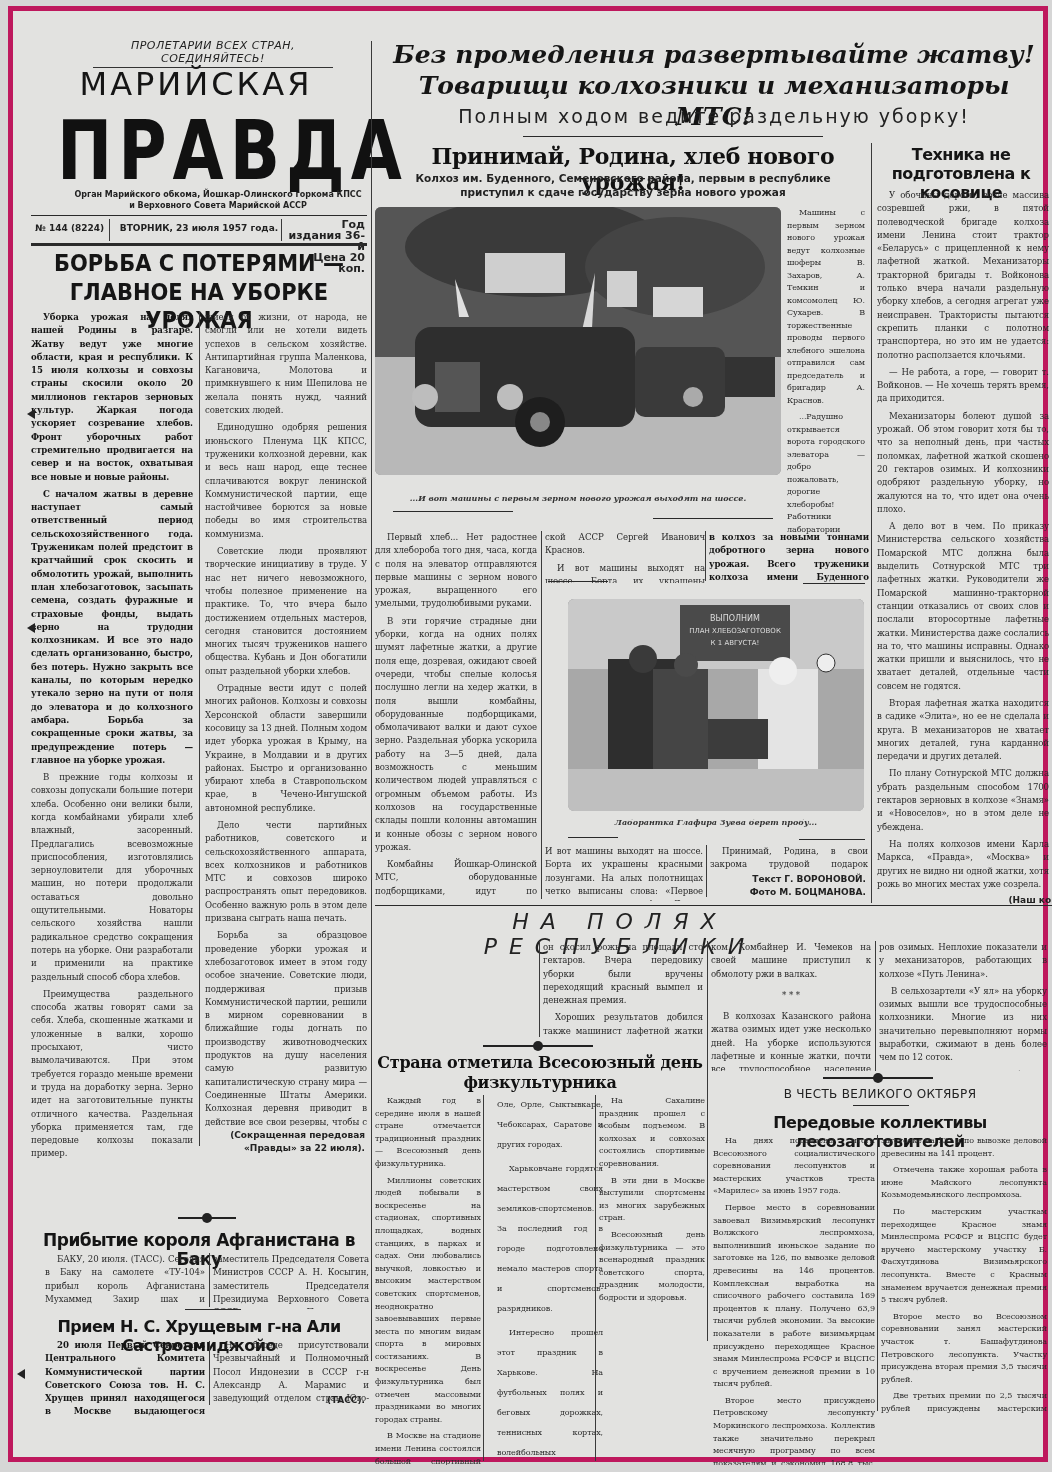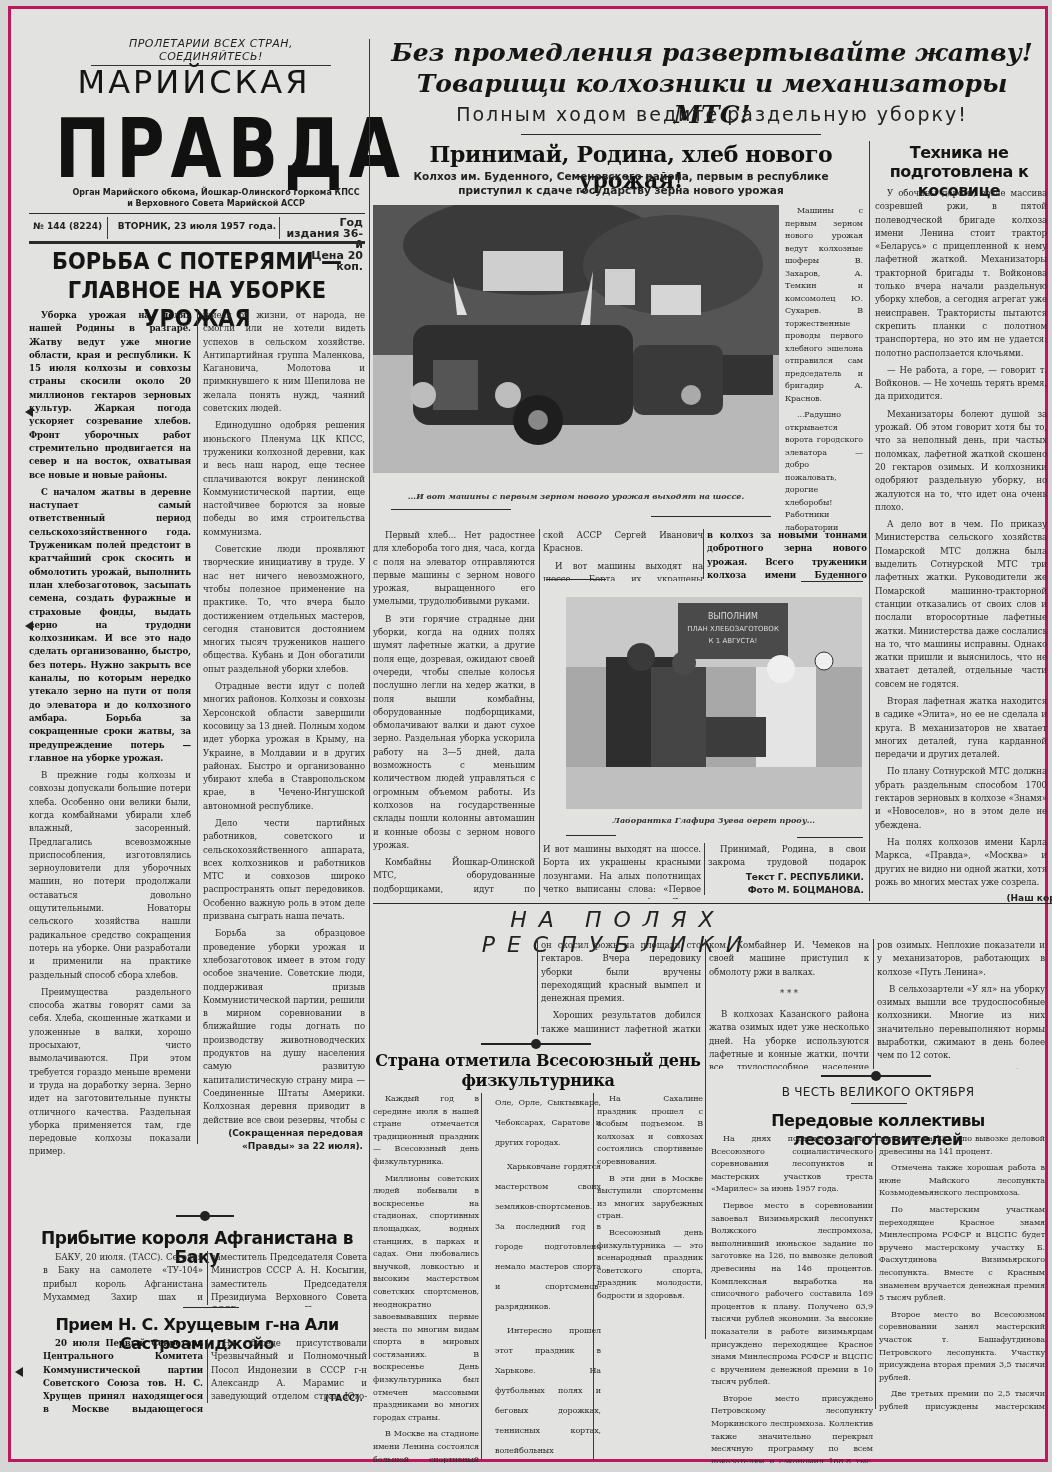--- a/index.html
+++ b/index.html
@@ -6,21 +6,21 @@
   html, body { width: 1052px; height: 1472px; overflow: hidden; }
   body {
     background: #d6d6d6;
     font-family: "DejaVu Serif", serif;
     color: #1c1c1c;
     position: relative;
   }
   .page {
     position: absolute; left: 8px; top: 6px; width: 1040px; height: 1456px;
     background: #e2e2e0;
-    border: 3px solid #be185d;
+    border: 5px solid #be185d;
   }
   .abs { position: absolute; }
   .txt {
     font-family: "DejaVu Serif", serif;
     font-size: 8.6px; line-height: 13.3px;
     text-align: justify; color: #2a2a2a;
     overflow: hidden; letter-spacing: -0.1px;
   }
   .txt p { text-indent: 12px; margin-bottom: 4px; }
   .bold { font-weight: bold; color: #141414; }
@@ -43,20 +43,21 @@
   .hl-cond { font-family: "DejaVu Sans", sans-serif; font-weight: bold; font-size: 16px; text-align: center; line-height: 19px; color:#151515; letter-spacing: -0.5px; }
   .subhead { font-family: "DejaVu Sans", sans-serif; font-weight: bold; font-size: 10.5px; text-align: center; line-height: 14px; color:#222; }
   .caption { font-family: "DejaVu Serif", serif; font-style: italic; font-weight: bold; font-size: 8px; text-align: center; color: #333; }
   .sign { font-family: "DejaVu Sans", sans-serif; font-weight: bold; font-size: 9px; text-align: right; color:#222; }
   .section-title { font-family: "DejaVu Sans", sans-serif; font-style: italic; font-size: 22px; letter-spacing: 12px; text-align: center; color: #222; }
   .rubric { font-family: "DejaVu Sans", sans-serif; font-size: 12px; text-align: center; letter-spacing: 0.3px; color:#222; }
 
   .photo {
     position: absolute; overflow: hidden;
     background: linear-gradient(180deg, #8a8a8a 0%, #5e5e5e 35%, #3d3d3d 60%, #9c9c9c 78%, #bdbdbd 100%);
+    border-radius: 6px;
   }
   .ornament { position: absolute; height: 2px; background: #222; }
   .ornament::after { content: ""; position: absolute; left: 50%; top: -4px; width: 10px; height: 10px; margin-left: -5px; background: #222; border-radius: 50%; }
   .punch { position: absolute; width: 0; height: 0; border-top: 5px solid transparent; border-bottom: 5px solid transparent; border-right: 8px solid #222; }
 </style>
 </head>
 <body>
 
 <div class="page">
 
@@ -215,21 +216,21 @@
   <div class="hrule thin" style="left:786px;top:828px;width:66px;"></div>
 
   <div class="abs txt" style="left:532px;top:834px;width:158px;height:56px;">
     <p style="text-indent:0">И вот машины выходят на шоссе. Борта их украшены красными лозунгами. На алых полотнищах четко выписаны слова: «Первое зерно — государству!», «Дадим больше хлеба родной стране!», «Отдадим все силы на выполнение исторических решений XX съезда КПСС!»</p>
   </div>
   <div class="vrule" style="left:693px;top:834px;height:52px;"></div>
   <div class="abs txt" style="left:697px;top:834px;width:158px;height:28px;">
     <p>Принимай, Родина, в свои закрома трудовой подарок колхозных хлеборобов!</p>
   </div>
   <div class="abs sign" style="left:697px;top:862px;width:156px;line-height:13px;">
-    <div>Текст Г. РЕСПУБЛИКИ.</div>
+    <div>Текст Г. ВОРОНОВОЙ.</div>
     <div>Фото М. БОЦМАНОВА.</div>
   </div>
 
   <div class="vrule" style="left:858px;top:132px;height:760px;"></div>
 
   <div class="abs hl-cond" style="left:862px;top:134px;width:172px;">Техника не подготовлена к косовице</div>
   <div class="abs txt" style="left:864px;top:178px;width:172px;height:700px;">
     <p>У обочины дороги, возле массива созревшей ржи, в пятой полеводческой бригаде колхоза имени Ленина стоит трактор «Беларусь» с прицепленной к нему лафетной жаткой. Механизаторы тракторной бригады т. Войконова только вчера начали раздельную уборку хлебов, а сегодня агрегат уже неисправен. Трактористы пытаются скрепить планки с полотном транспортера, но это им не удается: полотно расползается клочьями.</p>
     <p>— Не работа, а горе, — говорит т. Войконов. — Не хочешь терять время, да приходится.</p>
     <p>Механизаторы болеют душой за урожай. Об этом говорит хотя бы то, что за неполный день, при частых поломках, лафетной жаткой скошено 20 гектаров озимых. И колхозники одобряют раздельную уборку, но жалуются на то, что идет она очень плохо.</p>

